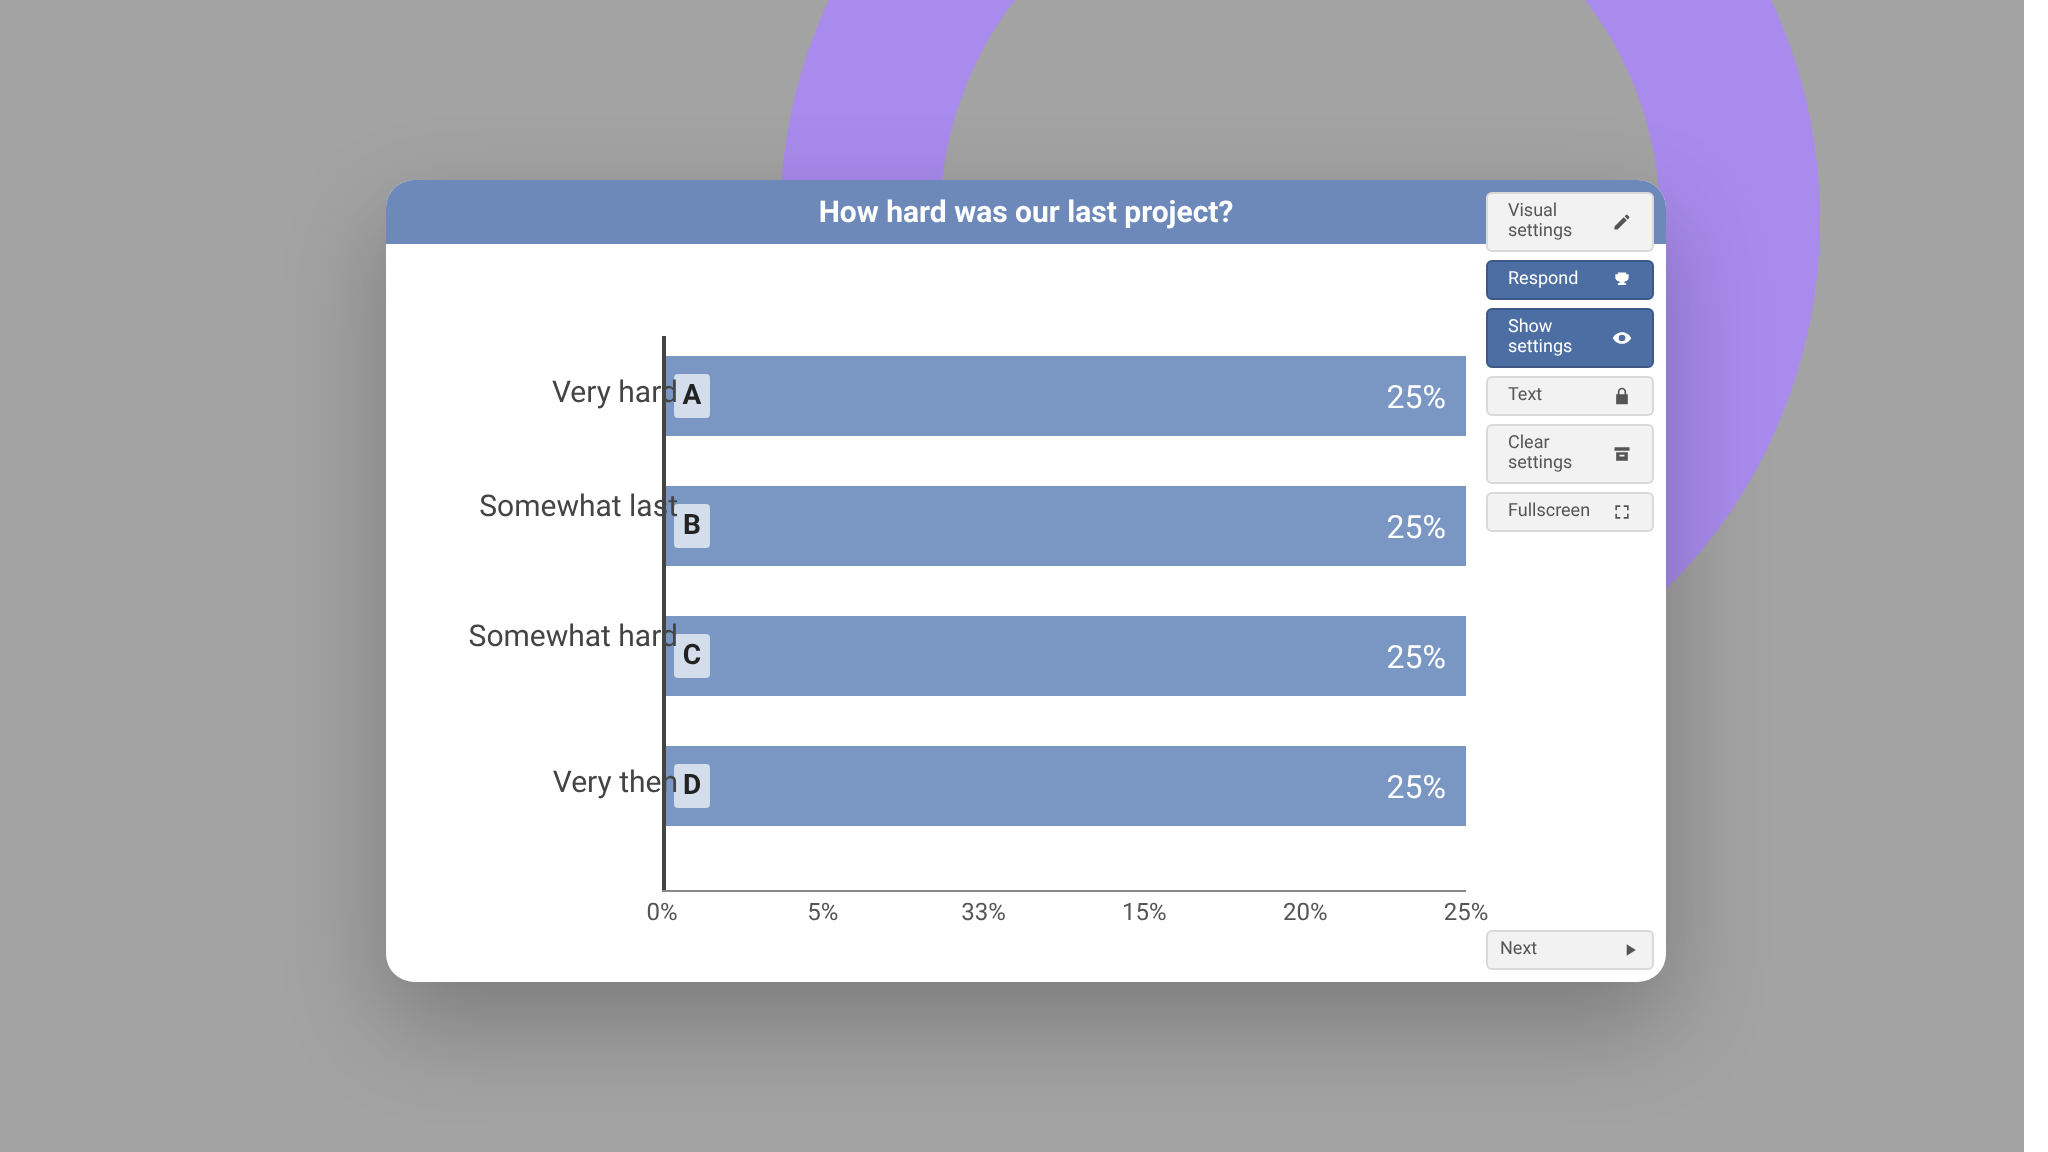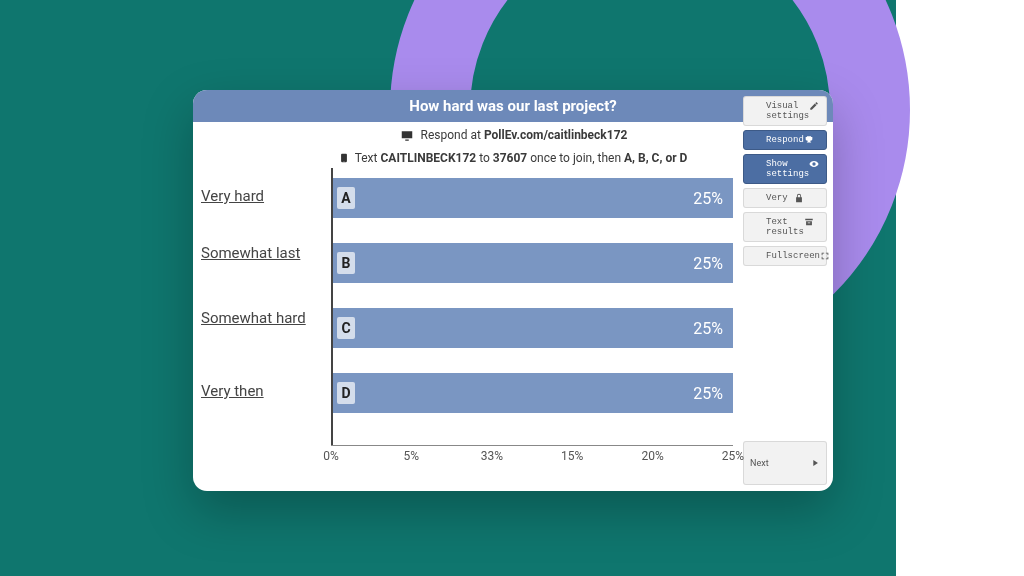--- a/index.html
+++ b/index.html
@@ -1,47 +1,46 @@
 <!DOCTYPE html>
 <html><head>
 <meta charset="utf-8">
 <style>
   * { box-sizing: border-box; margin: 0; padding: 0; }
   html, body { width: 1024px; height: 576px; overflow: hidden; font-family: -apple-system, "Segoe UI", Roboto, Arial, sans-serif; }
-  .bg { position: relative; width: 896px; height: 576px; background: #0f766e; }
+  .bg { position: relative; width: 1012px; height: 576px; background: #a3a3a3; }
   .ring { position: absolute; top: -150px; left: 390px; width: 520px; height: 520px; border: 80px solid #a98bed; border-radius: 50%; }
   .panel {
     position: absolute; left: 193px; top: 90px; width: 640px; height: 401px;
     background: #fff; border-radius: 14px; overflow: hidden;
     box-shadow: 0 20px 50px rgba(0,0,0,0.25);
   }
   .titlebar {
     background: #6d89b9; color: #fff; height: 32px; display: flex;
     align-items: center; justify-content: center; font-weight: 700;
     font-size: 15px;
   }
   .side {
     position: absolute; right: 6px; top: 6px; width: 84px;
     display: flex; flex-direction: column; gap: 4px;
     font-size: 9px;
   }
   .sbtn {
-    display: flex; align-items: flex-start; justify-content: space-between;
-    padding: 4px 22px; border-radius: 3px; cursor: pointer;
+    display: flex; align-items: center; justify-content: space-between;
+    padding: 4px 10px; border-radius: 3px; cursor: pointer;
     border: 1px solid rgba(0,0,0,0.1);
-    font-family: Liberation Mono, monospace;
   }
   .sbtn svg { width: 10px; height: 10px; flex: 0 0 10px; }
   .sbtn.light { background: #f2f2f2; color: #555; }
   .sbtn.blue  { background: #4c6ea3; color: #fff; border-color: #3d5a87; }
   .next {
     position: absolute; right: 6px; bottom: 6px; width: 84px;
     background: #f2f2f2; color: #555; font-size: 9px;
     display: flex; align-items: center; justify-content: space-between;
-    padding: 16px 6px; border-radius: 3px; border: 1px solid rgba(0,0,0,0.1);
+    padding: 4px 6px; border-radius: 3px; border: 1px solid rgba(0,0,0,0.1);
     cursor: pointer;
   }
   .instr {
     margin-top: 4px; text-align: center; font-size: 12px; color: #3a3a3a;
     line-height: 1.6;
   }
   .instr .row { display: inline-flex; align-items: center; gap: 6px; }
   .instr b { font-weight: 700; }
   .chart {
     position: absolute; left: 8px; right: 100px; top: 78px; bottom: 24px;
@@ -56,22 +55,22 @@
     justify-content: flex-end; padding-right: 10px; color: #fff;
     font-size: 16px;
   }
   .bar .letter {
     position: absolute; left: 4px; background: #d4ddeb; color: #222;
     width: 18px; height: 22px; display: flex; align-items: center;
     justify-content: center; font-weight: 700; font-size: 14px;
     border-radius: 2px;
   }
   .ylab {
-    position: absolute; left: 0; width: 122px; text-align: left;
-    color: #444; font-size: 15px; line-height: 1.15; text-decoration: underline;
+    position: absolute; left: 16px; width: 122px; text-align: right;
+    color: #444; font-size: 15px; line-height: 1.15;
   }
   .xaxis {
     position: absolute; left: 130px; right: 0; bottom: 0; height: 22px;
     border-top: 1px solid #888; color: #555; font-size: 12px;
   }
   .xtick { position: absolute; top: 3px; transform: translateX(-50%); }
 </style>
 </head>
 <body>
 
@@ -97,63 +96,48 @@
             <path fill="currentColor" d="M7 3v2H4v3a5 5 0 0 0 5 5.9V16H7v2h10v-2h-2v-2.1A5 5 0 0 0 20 8V5h-3V3H7z"></path>
           </svg>
       </div>
       <div class="sbtn blue">
         <span>Show settings</span>
         <svg viewBox="0 0 24 24">
             <path fill="currentColor" d="M12 5C7 5 2.73 8.11 1 12c1.73 3.89 6 7 11 7s9.27-3.11 11-7c-1.73-3.89-6-7-11-7zm0 11a4 4 0 1 1 0-8 4 4 0 0 1 0 8z"></path>
           </svg>
       </div>
       <div class="sbtn light">
-        <span>Very</span>
+        <span>Text</span>
         <svg viewBox="0 0 24 24">
             <path fill="currentColor" d="M12 2a5 5 0 0 0-5 5v3H5v12h14V10h-2V7a5 5 0 0 0-5-5zm-3 8V7a3 3 0 1 1 6 0v3H9z"></path>
           </svg>
       </div>
       <div class="sbtn light">
-        <span>Text results</span>
+        <span>Clear settings</span>
         <svg viewBox="0 0 24 24">
             <path fill="currentColor" d="M3 4h18v4H3V4zm2 6h14v10H5V10zm4 3v2h6v-2H9z"></path>
           </svg>
       </div>
       <div class="sbtn light">
         <span>Fullscreen</span>
         <svg viewBox="0 0 24 24">
             <path fill="currentColor" d="M4 4h6v2H6v4H4V4zm10 0h6v6h-2V6h-4V4zM4 14h2v4h4v2H4v-6zm14 0h2v6h-6v-2h4v-4z"></path>
           </svg>
       </div>
     </div>
 
     <div class="next">
       <span>Next</span>
       <svg viewBox="0 0 24 24" width="10" height="10">
           <path fill="currentColor" d="M8 5v14l11-7z"></path>
         </svg>
     </div>
 
     <div class="instr">
-      <div class="row">
-        <svg width="16" height="14" viewBox="0 0 24 24">
-            <path fill="#333" d="M3 4h18v12H3V4zm6 14h6v2H9v-2z"></path>
-          </svg>
-        <span>
-          <span>Respond at </span><b>PollEv.com/caitlinbeck172</b>
-        </span>
-      </div><br>
-      <div class="row">
-        <svg width="10" height="14" viewBox="0 0 24 24">
-            <path fill="#333" d="M7 2h10a2 2 0 0 1 2 2v16a2 2 0 0 1-2 2H7a2 2 0 0 1-2-2V4a2 2 0 0 1 2-2zm5 17a1 1 0 1 0 0 2 1 1 0 0 0 0-2z"></path>
-          </svg>
-        <span>
-          <span>Text </span><b>CAITLINBECK172</b><span> to </span><b>37607</b><span> once to join, then </span><b>A, B, C, or D</b>
-        </span>
-      </div>
+      <br>
     </div>
 
     <div class="chart">
       <div class="plot">
         <div class="bar" style="top:10px">
           <span class="letter">A</span>
           <span>25%</span>
         </div>
         <div class="bar" style="top:75px">
           <span class="letter">B</span>

